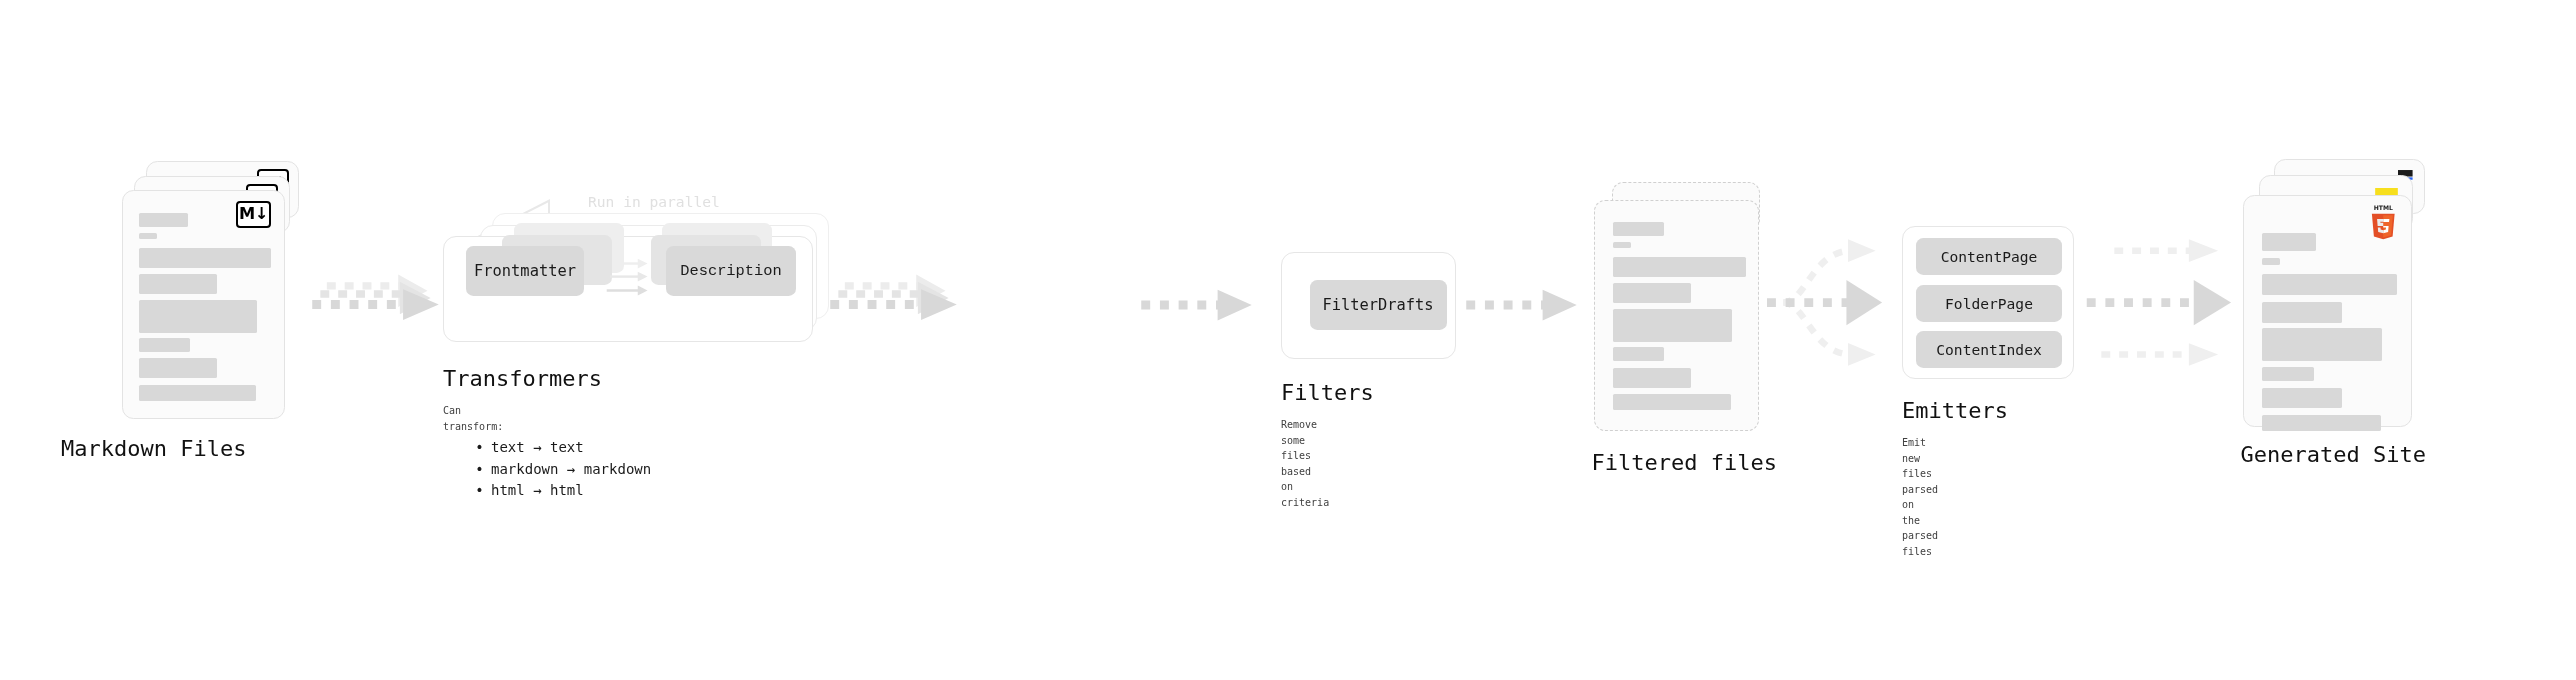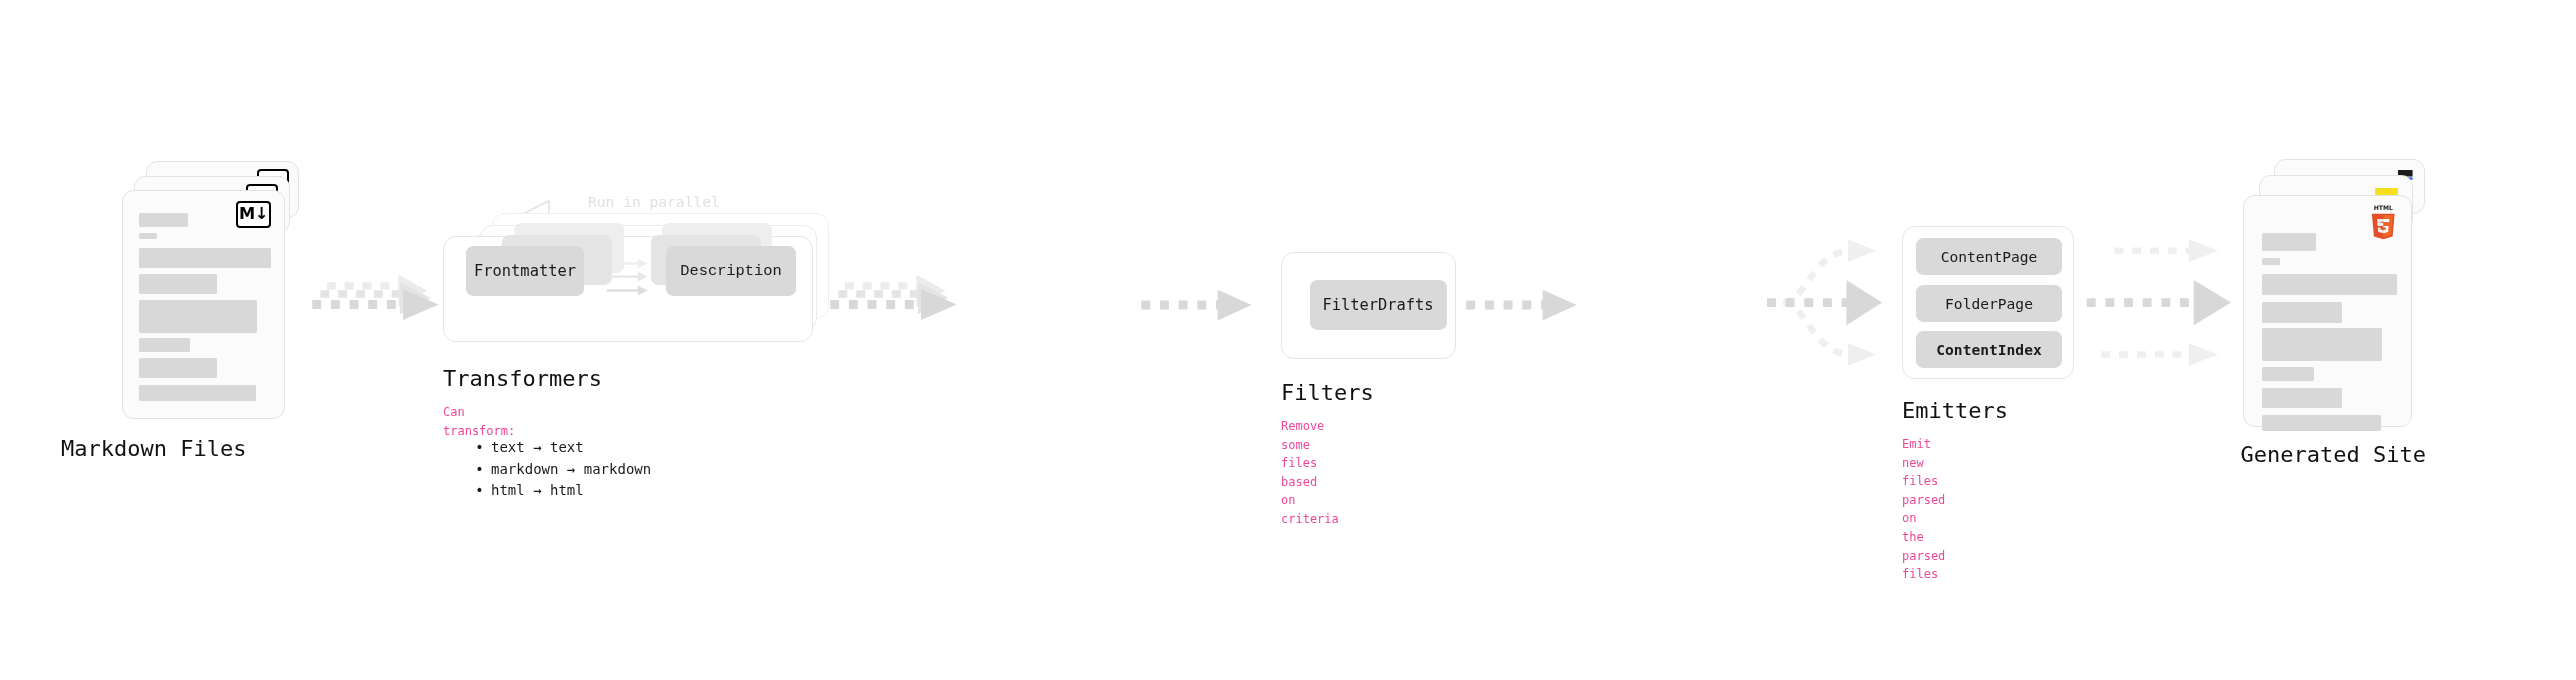--- a/index.html
+++ b/index.html
@@ -94,23 +94,23 @@
   
   .stage-title {
     position: absolute;
     font-size: 22px;
     color: #111111;
     white-space: nowrap;
     letter-spacing: 0px;
   }
   .stage-desc {
     position: absolute;
-    font-size: 12px;
+    font-size: 10px;
     line-height: 1.55;
-    color: #ec4899;
+    color: #404040;
     white-space: pre-line;
   }
   .bullets {
     position: absolute;
     font-size: 14px;
     line-height: 1.55;
     color: #1a1a1a;
   }
   .bullets .blist { margin: 16px; padding: 0; list-style: none; }
   .bullets .blist li { white-space: nowrap; padding-left: 11.4px; }
@@ -262,20 +262,36 @@
 
   <div class="conn" style="left:1463px; top:283px;">
     <svg width="130" height="49" viewBox="0 0 160 60">
       <g stroke="#d8d8d8" stroke-width="11" stroke-dasharray="11 12" fill="none">
         <line x1="4" y1="27" x2="104" y2="27"></line>
       </g>
       <polygon points="98,8 140,27 98,46" fill="#d8d8d8"></polygon>
     </svg>
   </div>
 
+  <div class="stage" style="left:1594px; top:182px;">
+    <div class="doc-stack" style="width:179px;height:260px;">
+      <div class="doc-card dashed" style="left:18px; top:0px;  width:148px; height:49px;"></div>
+      <div class="doc-card dashed" style="left:0px;  top:18px; width:165px; height:231px;">
+        <div class="skel" style="left:18px; top:21px; width:51px; height:14px;"></div>
+        <div class="skel" style="left:18px; top:41px; width:18px; height:5.7px;"></div>
+        <div class="skel" style="left:18px; top:56px; width:133px;height:20.3px;"></div>
+        <div class="skel" style="left:18px; top:82px;width:78px; height:20.3px;"></div>
+        <div class="skel" style="left:18px; top:108px;width:119px;height:32.5px;"></div>
+        <div class="skel" style="left:18px; top:146px;width:51px; height:14px;"></div>
+        <div class="skel" style="left:18px; top:167px;width:78px; height:20.3px;"></div>
+        <div class="skel" style="left:18px; top:193px;width:118px;height:16.3px;"></div>
+      </div>
+    </div>
+    <div class="stage-title" style="left:-2.4px; top:268px;">Filtered files</div>
+  </div>
 
   <div class="conn" style="left:1767px; top:228px;">
     <svg width="154" height="150" viewBox="0 0 190 185">
 
       <path d="M20 92 C 48 92, 56 28, 104 28" stroke="#efefef" stroke-width="8" stroke-dasharray="11 11" fill="none"></path>
       <polygon points="100,14 134,28 100,42" fill="#efefef"></polygon>
 
       <path d="M20 92 C 48 92, 56 156, 104 156" stroke="#efefef" stroke-width="8" stroke-dasharray="11 11" fill="none"></path>
       <polygon points="100,142 134,156 100,170" fill="#efefef"></polygon>
 
@@ -283,21 +299,21 @@
         <line x1="0" y1="92" x2="104" y2="92"></line>
       </g>
       <polygon points="98,64 142,92 98,120" fill="#d8d8d8"></polygon>
     </svg>
   </div>
 
   <div class="stage" style="left:1902px; top:226px;">
     <div class="proc-box" style="left:0px; top:0px; width:172px; height:153px;">
       <div class="pill" style="left:13px; top:11.4px;  width:146px; height:37px; font-size:14.6px;">ContentPage</div>
       <div class="pill" style="left:13px; top:58px;  width:146px; height:37px; font-size:14.6px;">FolderPage</div>
-      <div class="pill" style="left:13px; top:104px; width:146px; height:37px; font-size:14.6px;font-weight:bold;">ContentIndex</div>
+      <div class="pill" style="left:13px; top:104px; width:146px; height:37px; font-size:14.6px;">ContentIndex</div>
     </div>
     <div class="stage-title" style="left:0px; top:172px;">Emitters</div>
     <div class="stage-desc" style="left:0px; top:209px;">Emit new files parsed on
 the parsed files</div>
   </div>
 
   <div class="conn" style="left:2080px; top:228px;">
     <svg width="187" height="150" viewBox="0 0 230 185">
       <g stroke="#efefef" stroke-width="8" stroke-dasharray="11 11" fill="none">
         <line x1="42" y1="28" x2="140" y2="28"></line>

